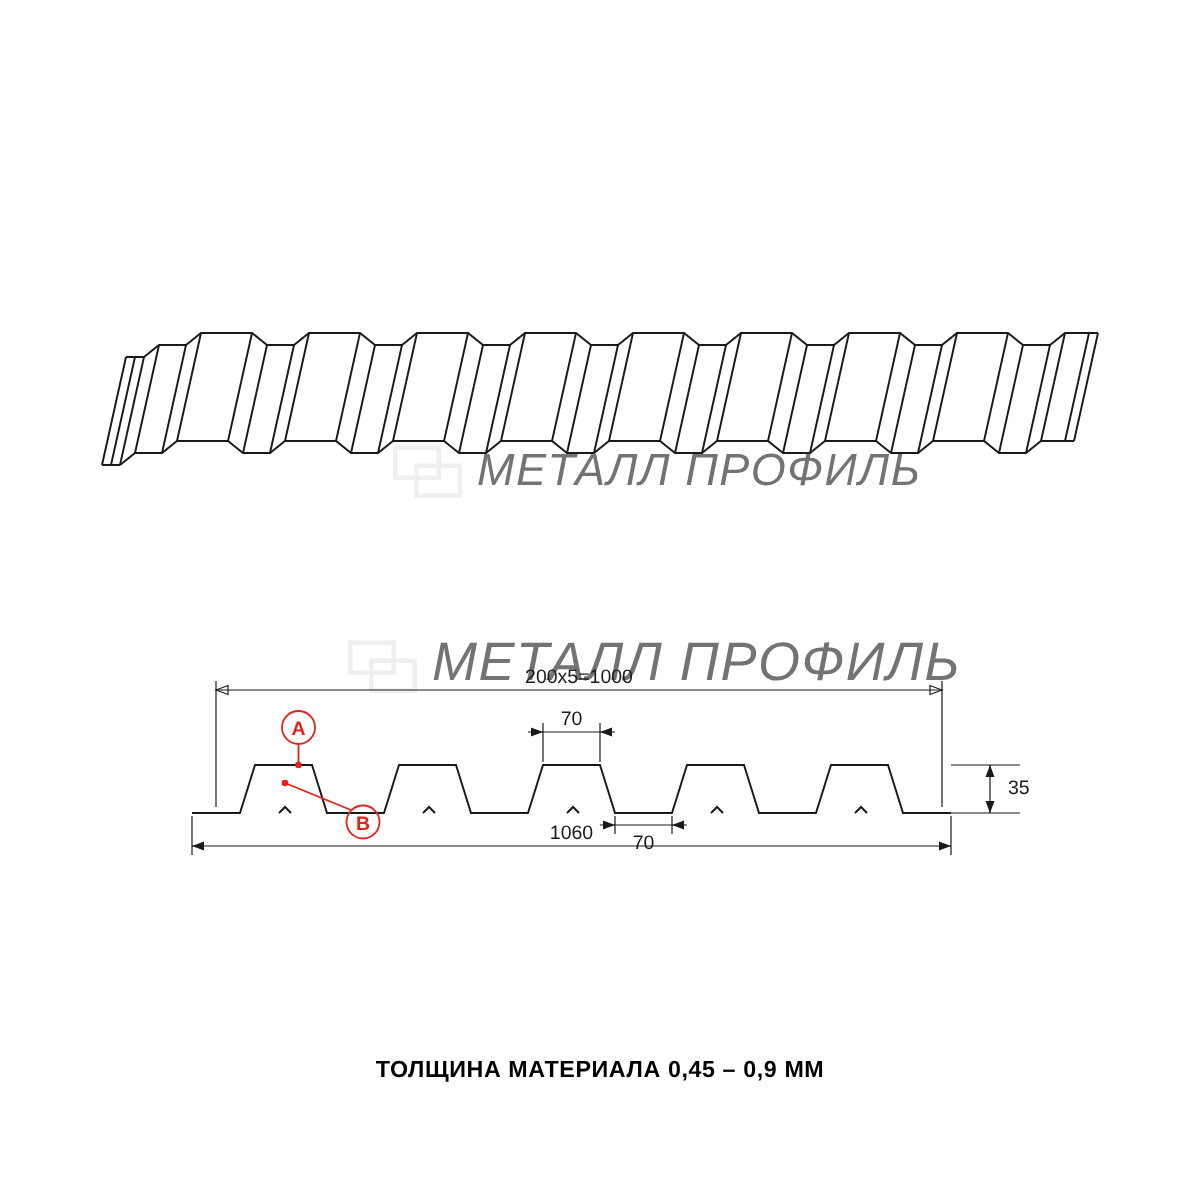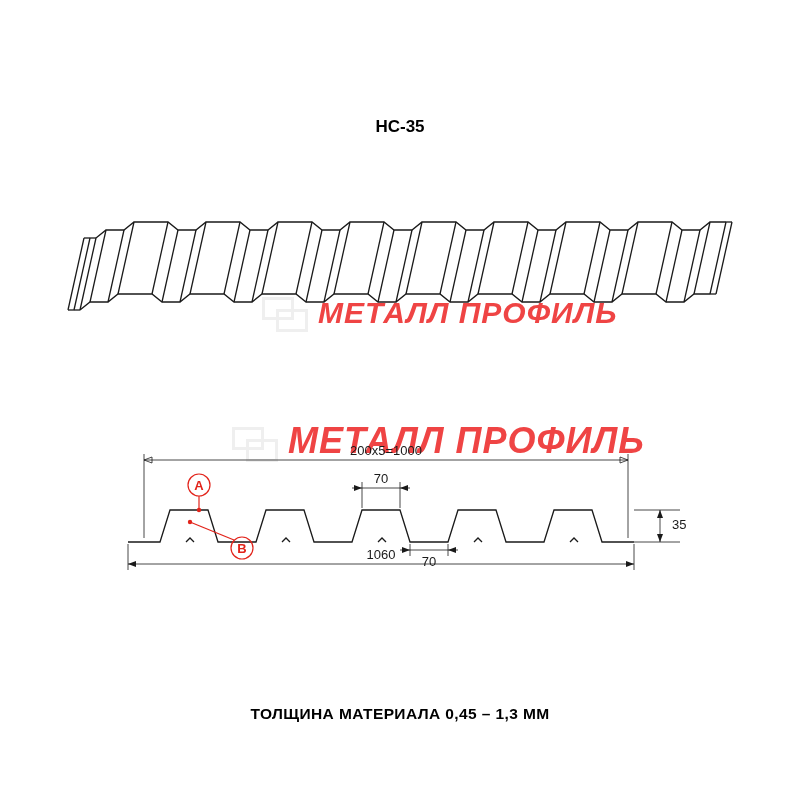--- a/index.html
+++ b/index.html
@@ -60,22 +60,22 @@
     left: 0;
     width: 800px;
     text-align: center;
     font-size: 15.5px;
     font-weight: bold;
     letter-spacing: 0.4px;
   }
   
   .wm {
     position: absolute;
-    color: #ef4444;
-    font-weight: bold;
+    color: #737373;
+    font-weight: normal;
     font-style: italic;
     font-size: 34px;
     letter-spacing: 1px;
     white-space: nowrap;
     user-select: none;
   }
   .wm .mark {
     display: inline-block;
     width: 46px;
     height: 34px;
@@ -105,21 +105,20 @@
   .dim { fill: none; stroke: #1a1a1a; stroke-width: 0.8; }
   .red { fill: none; stroke: #e2231a; stroke-width: 1.2; }
   .redtxt { fill: #e2231a; font-family: "Liberation Sans", sans-serif; font-size: 13px; font-weight: bold; }
   .dtxt { fill: #1a1a1a; font-family: "Liberation Sans", sans-serif; font-size: 13px; }
 </style>
 </head>
 <body>
 
 <div class="page">
 
-  <div class="subtitle">НС-35</div>
 
   <div class="iso-wrap">
     <svg width="690" height="150" viewBox="0 0 690 150">
       <g>
 
         <path class="ln" d="M 36 38 L 46 30 L 64 30 L 74 22 L 108 22 L 118 30 L 136 30 L 146 22 L 180 22 L 190 30 L 208 30 L 218 22 L 252 22 L 262 30 L 280 30 L 290 22 L 324 22 L 334 30 L 352 30 L 362 22 L 396 22 L 406 30 L 424 30 L 434 22 L 468 22 L 478 30 L 496 30 L 506 22 L 540 22 L 550 30 L 568 30 L 578 22 L 612 22 L 622 30 L 640 30 L 650 22 L 666 22"></path>
 
         <path class="ln" d="M 20 110 L 30 102 L 48 102 L 58 94 L 92 94 L 102 102 L 120 102 L 130 94 L 164 94 L 174 102 L 192 102 L 202 94 L 236 94 L 246 102 L 264 102 L 274 94 L 308 94 L 318 102 L 336 102 L 346 94 L 380 94 L 390 102 L 408 102 L 418 94 L 452 94 L 462 102 L 480 102 L 490 94 L 524 94 L 534 102 L 552 102 L 562 94 L 596 94 L 606 102 L 624 102 L 634 94 L 650 94"></path>
 
         <path class="ln" d="M 36 38 L 20 110"></path>
@@ -249,15 +248,15 @@
       <g>
         <circle class="red" cx="182" cy="118" r="11"></circle>
         <text class="redtxt" x="182" y="123" text-anchor="middle">B</text>
         <path class="red" d="M 174 110 L 130 92"></path>
         <circle cx="130" cy="92" r="2.2" fill="#e2231a" stroke="none"></circle>
       </g>
 
     </svg>
   </div>
 
-  <div class="footer">ТОЛЩИНА МАТЕРИАЛА 0,45 – 1,3 ММ</div>
+  <div class="footer">ТОЛЩИНА МАТЕРИАЛА 0,45 – 0,9 ММ</div>
 
 </div>
 
 </body></html>

